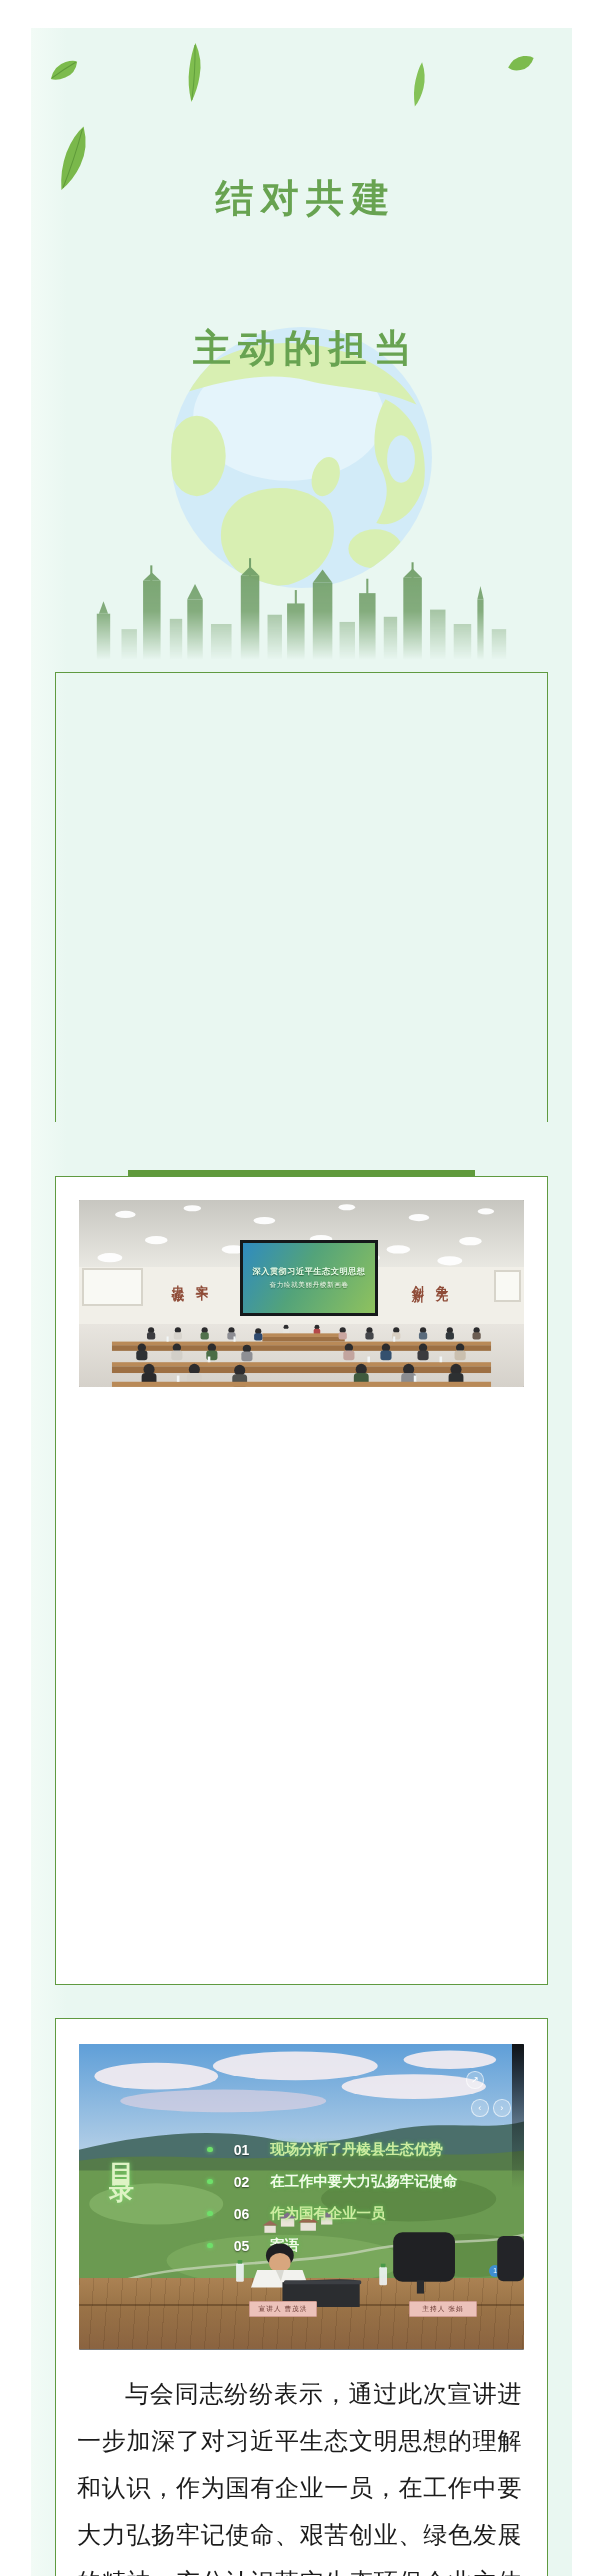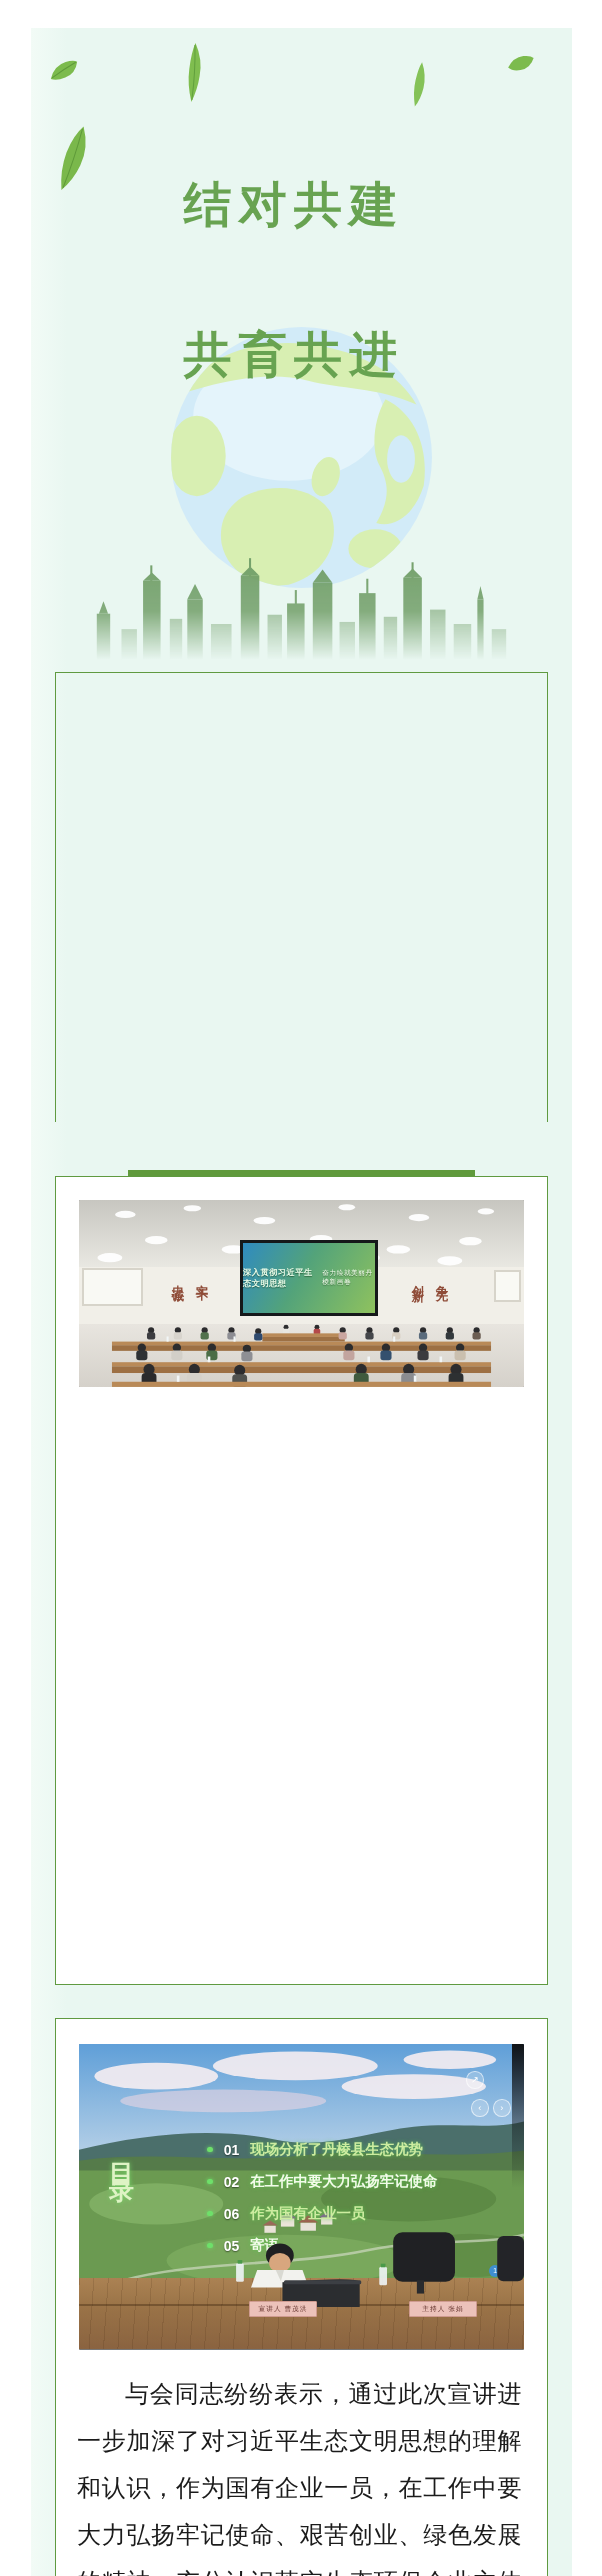--- a/index.html
+++ b/index.html
@@ -5,22 +5,22 @@
   * { margin:0; padding:0; box-sizing:border-box; }
   html,body { background:#ffffff; }
   body { font-family:"Liberation Sans","DejaVu Sans",sans-serif; }
   #page { position:relative; width:603px; height:3116px; background:#ffffff; overflow:hidden; }
 
   .panel { position:absolute; left:31px; top:28px; width:541px; height:2950px;
            background:linear-gradient(90deg,#f2fbf6 0,#e9f7f1 36px,#e9f7f1 100%); }
 
   .leaf { position:absolute; }
 
-  .title { position:absolute; left:0; width:588px; text-align:center;
-           font-size:48px; font-weight:700; letter-spacing:7.2px; color:#68a351; }
+  .title { position:absolute; left:12px; width:588px; text-align:center;
+           font-size:38px; font-weight:700; letter-spacing:7.2px; color:#68a351; }
   .title-1 { top:173px; }
   .title-2 { top:323px; }
 
   .globe { position:absolute; left:170px; top:326px; width:263px; height:263px; }
   .skyline { position:absolute; left:87px; top:552px; width:430px; height:108px; }
 
   .card { position:absolute; left:55px; width:493px; border:1.5px solid #5f9a40; }
   .card-1 { top:672px; height:450px; border-bottom:none; background:transparent; }
   .card-2 { top:1176px; height:809px; background:#ffffff; }
   .card-3 { top:2018px; height:901px; background:#ffffff; }
@@ -40,42 +40,42 @@
 
   
   .p1-ceiling { position:absolute; left:0; top:0; width:445px; height:67px;
                 background:linear-gradient(180deg,#c7c6c0,#e9e8e2); }
   .p1-wall { position:absolute; left:0; top:67px; width:445px; height:57px; background:#f1efe8; }
   .p1-window { position:absolute; background:#f9f9f4; border:2.1px solid #d7d4ca; }
   .p1-screen { position:absolute; left:161px; top:40px; width:138px; height:76px;
                background:#15181a; padding:3.1px; }
   .p1-screen-inner { width:100%; height:100%; position:relative;
                background:linear-gradient(120deg,#2f8bc0 0%,#53a37a 45%,#8fc25e 100%);
-               display:flex; flex-direction:row; align-items:center; justify-content:center; gap:4.1px; }
+               display:flex; flex-direction:column; align-items:center; justify-content:center; gap:4.1px; }
   .p1-screen-inner .ln1 { color:#eafce9; font-size:8.2px; font-weight:700; letter-spacing:0.5px;
                text-shadow:0 0.5px 1px rgba(0,40,0,.5); }
   .p1-screen-inner .ln2 { color:#f6fff0; font-size:6.7px; letter-spacing:0.5px; text-shadow:0 0.5px 1px rgba(0,40,0,.5); }
   .p1-banner { position:absolute; top:75px; writing-mode:vertical-rl; font-size:12.4px; font-weight:700;
                letter-spacing:4.1px; color:#8f4c38; }
   .p1-crowd { position:absolute; left:0; top:124px; width:445px; height:63px;
               background:linear-gradient(180deg,#e8e5df,#d5d1ca); }
 
   
   .p2-sky { position:absolute; left:0; top:0; width:445px; height:134px;
             background:linear-gradient(180deg,#5f9fd8,#c7daea); }
   .p2-land { position:absolute; left:0; top:0; width:445px; height:306px; }
   .p2-desk { position:absolute; left:0; top:234px; width:445px; height:71px;
              background:
               repeating-linear-gradient(94deg, rgba(66,38,14,.16) 0 1px, rgba(0,0,0,0) 1px 14.4px),
               linear-gradient(180deg,#ab8253 0%,#9a7347 40%,#8a6340 100%); }
   .p2-desk-seam { position:absolute; left:0; top:260px; width:445px; height:2.1px; background:rgba(50,28,10,.35); }
   .p2-toc-label { position:absolute; left:27px; top:99px; writing-mode:vertical-rl;
             font-size:25px; font-weight:700; letter-spacing:15.5px; color:#def3c4;
             text-shadow:0 0 5.2px rgba(120,220,110,.9); }
-  .toc-item { position:absolute; left:128px; display:flex; align-items:center; gap:11px; }
+  .toc-item { position:absolute; left:128px; display:flex; align-items:center; gap:21px; }
   .toc-dot { width:5.7px; height:5.7px; border-radius:50%; background:#6ee06a;
              box-shadow:0 0 4.1px rgba(110,224,106,.95); }
   .toc-num { font-size:14px; font-weight:700; color:#ffffff; text-shadow:0 0.5px 1.5px rgba(0,0,0,.5); }
   .toc-lbl { font-size:14.4px; font-weight:700; color:#cdeca0; text-shadow:0 0 4.1px rgba(90,200,80,.85); }
   .toc-lbl.alt { color:#f2fbe9; }
   .p2-bezel { position:absolute; left:433px; top:0; width:12.4px; height:144px;
               background:linear-gradient(180deg,#101316 0%,rgba(16,19,22,0) 100%); }
   .p2-icon { position:absolute; width:17.5px; height:17.5px; border-radius:50%;
              background:rgba(255,255,255,.22); border:0.5px solid rgba(255,255,255,.6);
              color:#ffffff; font-size:9.3px; line-height:16.5px; text-align:center; }
@@ -125,21 +125,21 @@
       <path d="M418,142 C478,172 502,240 492,310 C472,372 430,392 400,382 C430,332 422,300 406,270 C390,240 394,182 418,142 Z" fill="#d8efb2"></path>
       <ellipse cx="448" cy="258" rx="27" ry="46" fill="#d2ebf8"></ellipse>
       <path d="M140,332 C200,300 282,312 312,362 C332,422 300,482 230,502 C160,512 110,472 100,422 C94,380 110,352 140,332 Z" fill="#d8efb2"></path>
       <ellipse cx="302" cy="292" rx="26" ry="39" fill="#d8efb2" transform="rotate(18 302 292)"></ellipse>
       <ellipse cx="398" cy="432" rx="52" ry="38" fill="#d8efb2"></ellipse>
       <ellipse cx="180" cy="58" rx="42" ry="22" fill="#d8efb2"></ellipse>
     </g>
   </svg>
 
   <div class="title title-1">结对共建</div>
-  <div class="title title-2">共育共进</div>
+  <div class="title title-2">主动的担当</div>
 
   <svg class="skyline" viewBox="0 0 834 210">
     <defs>
       <linearGradient id="skfade" x1="0" y1="0" x2="0" y2="1">
         <stop offset="0" stop-color="#ffffff" stop-opacity="1"></stop>
         <stop offset="0.55" stop-color="#ffffff" stop-opacity="0.85"></stop>
         <stop offset="1" stop-color="#ffffff" stop-opacity="0"></stop>
       </linearGradient>
       <mask id="skmask">
           <rect x="0" y="0" width="834" height="210" fill="url(#skfade)"></rect>

